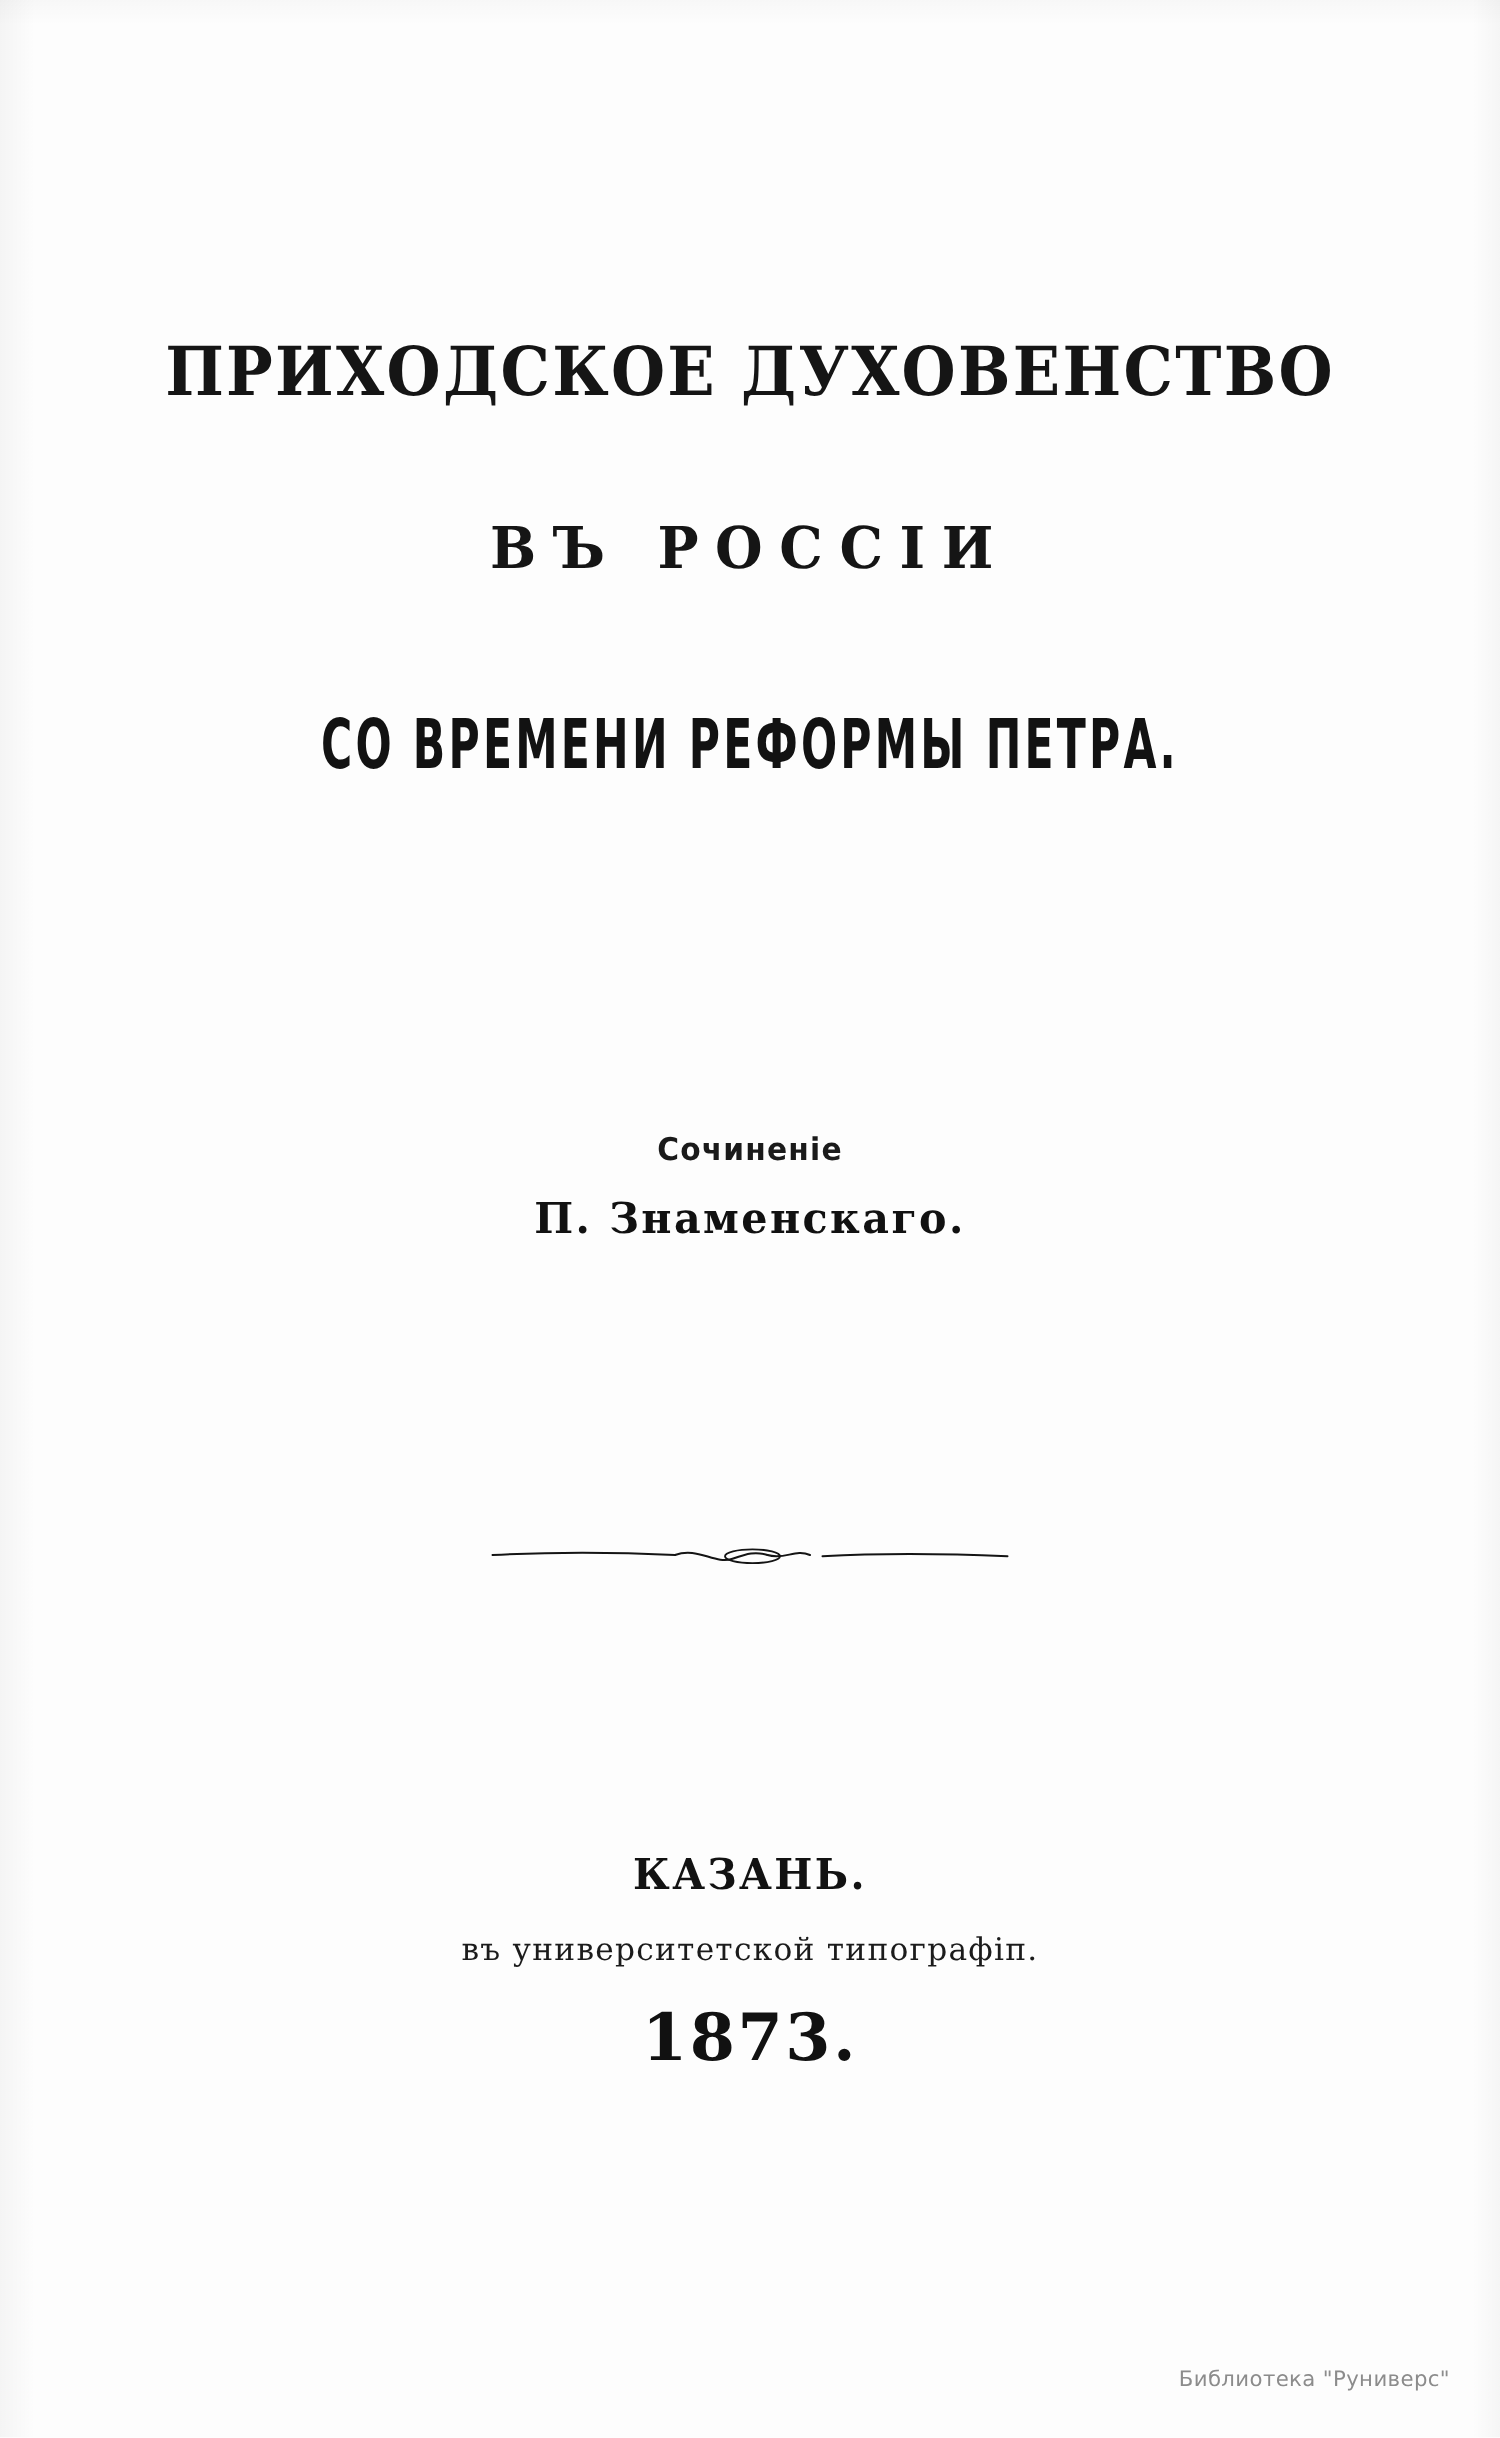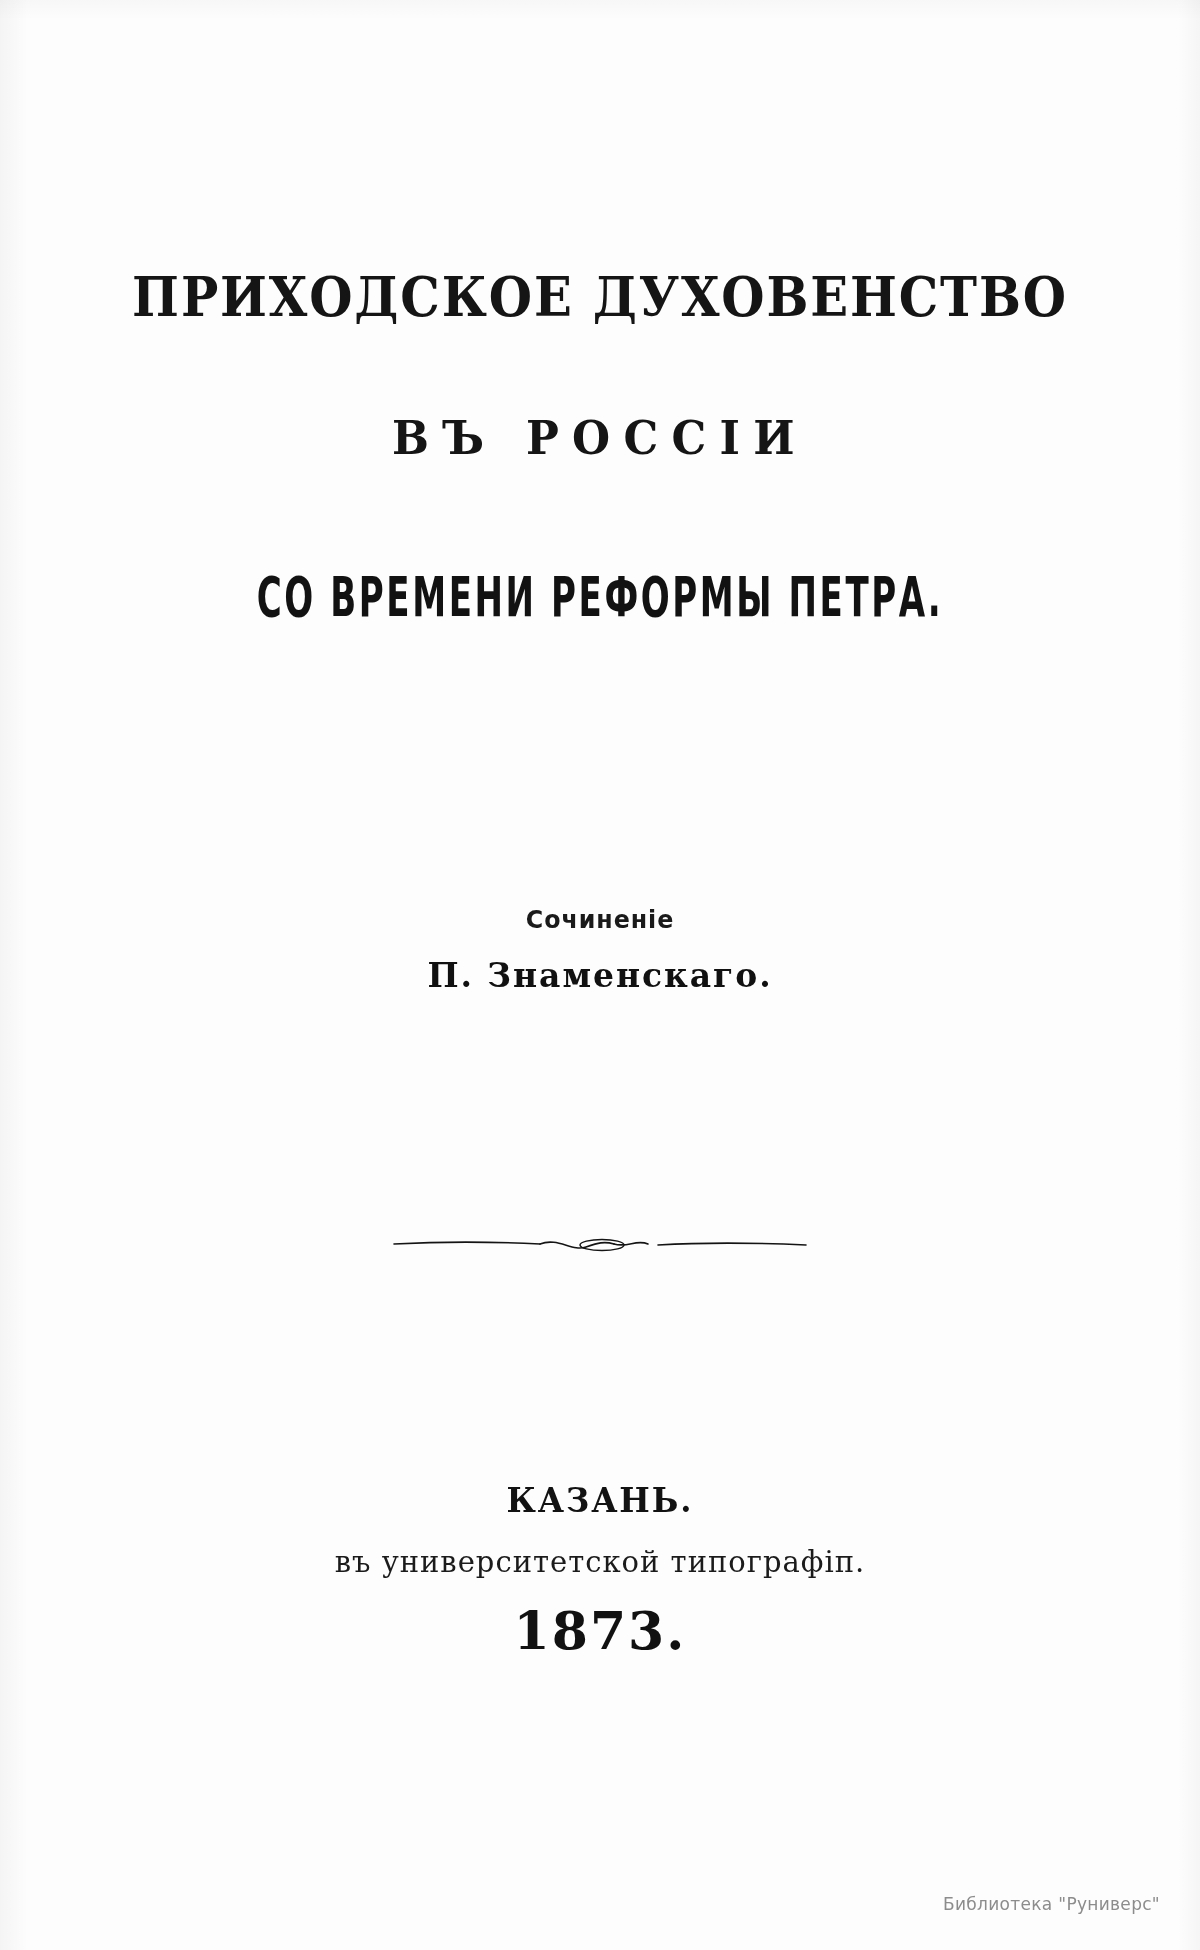--- a/index.html
+++ b/index.html
@@ -126,21 +126,21 @@
     color: #121212;
     transform: scaleX(0.95);
   }
   .imprint-press {
     position: absolute;
     top: 1545px;
     left: 0;
     width: 1200px;
     text-align: center;
     font-family: "DejaVu Serif", serif;
-    font-size: 29px;
+    font-size: 25px;
     letter-spacing: 1px;
     color: #1b1b1b;
   }
   .imprint-year {
     position: absolute;
     top: 1600px;
     left: 0;
     width: 1200px;
     text-align: center;
     font-family: "DejaVu Serif", serif;

